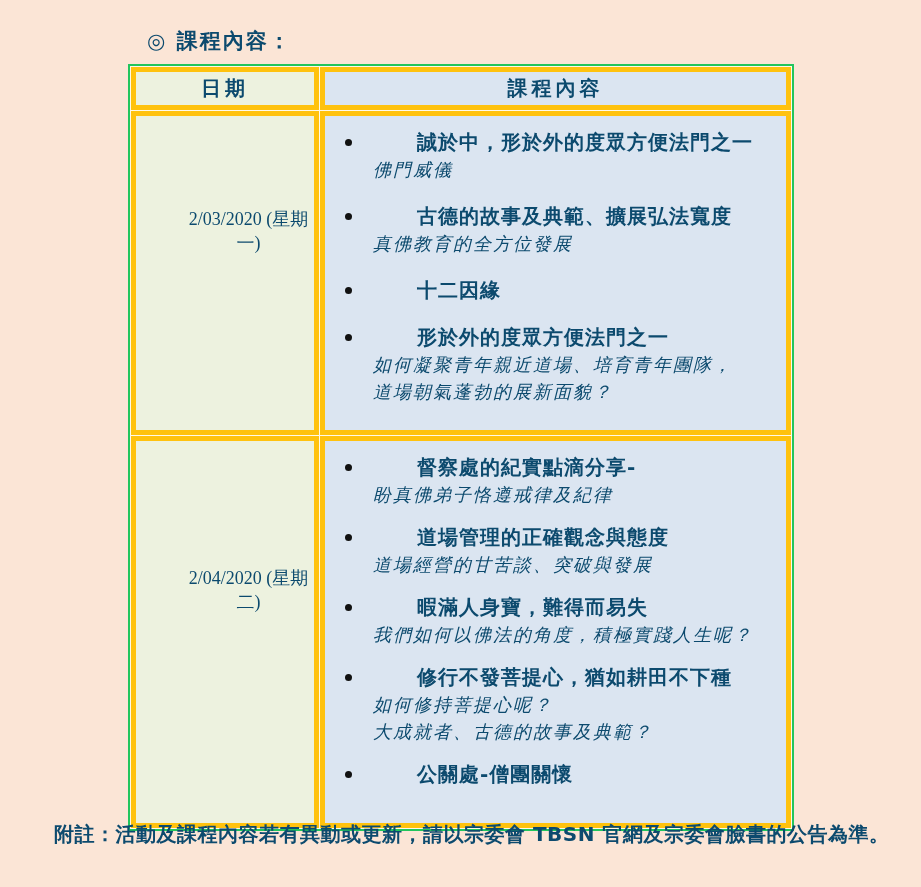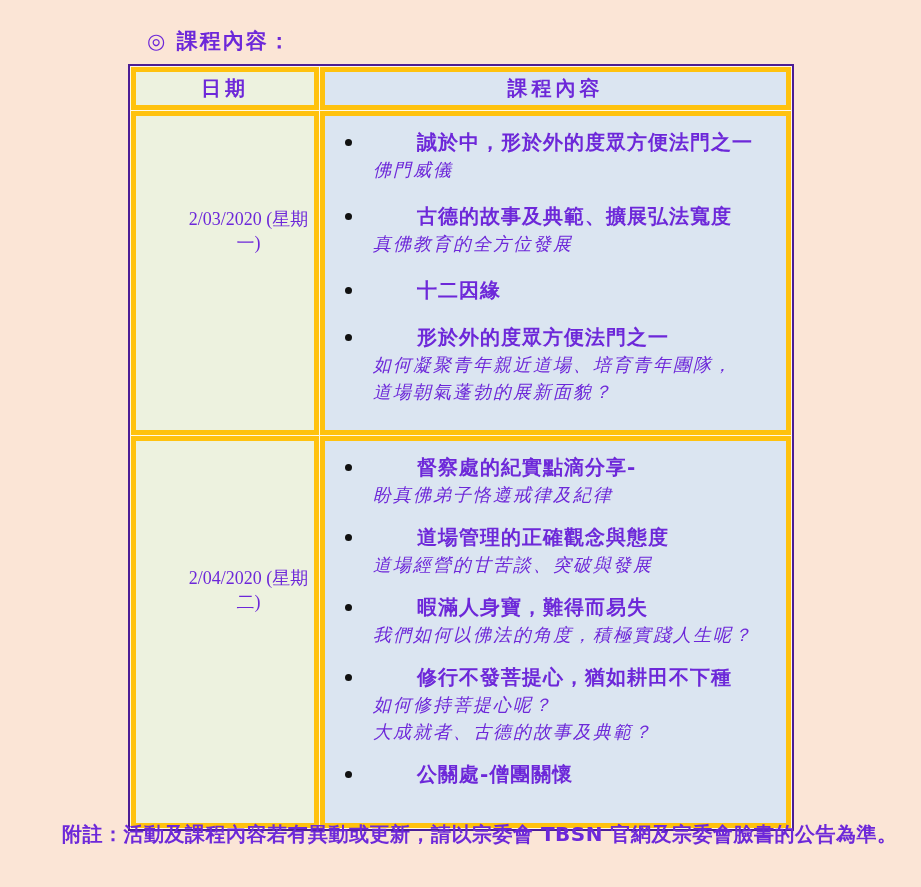--- a/index.html
+++ b/index.html
@@ -1,27 +1,27 @@
 <!DOCTYPE html>
 <html><head>
 <meta charset="utf-8">
 <style>
   html,body{margin:0;padding:0;}
   .page{
     width:921px;height:887px;position:relative;overflow:hidden;
-    background:#FBE5D6;color:#6d28d9;
+    background:#FBE5D6;color:#0c4a6e;
     font-family:"DejaVu Sans","Liberation Sans",sans-serif;
   }
   .doc-title{
     position:absolute;left:147px;top:27px;
     font-size:21px;font-weight:bold;letter-spacing:2px;
   }
   .table-wrap{
     position:absolute;left:128px;top:64px;width:662px;
-    border:2px solid #4c1d95;background:#FFF9E8;
+    border:2px solid #22c55e;background:#FFF9E8;
   }
   table.course{
     border-collapse:separate;border-spacing:1px;width:100%;
     table-layout:fixed;
   }
   table.course col.c1{width:188px;}
   table.course th, table.course td{
     border:5px solid #FFC20E;
   }
   th.hdr{
@@ -48,21 +48,21 @@
     background:#111;margin:11px 21px 0 20px;
   }
   .item-title{
     font-size:20px;font-weight:bold;line-height:29px;letter-spacing:1px;padding-left:44px;
   }
   .item-sub{
     font-family:Liberation Serif, serif;font-style:italic;
     font-size:18px;line-height:27px;letter-spacing:2px;
   }
   .footnote{
-    position:absolute;left:62px;top:821px;
+    position:absolute;left:54px;top:821px;
     font-size:20px;font-weight:600;letter-spacing:0.5px;white-space:nowrap;
   }
 </style>
 </head>
 <body>
 
 <div class="page">
 
   <div class="doc-title">◎ 課程內容：</div>
 

